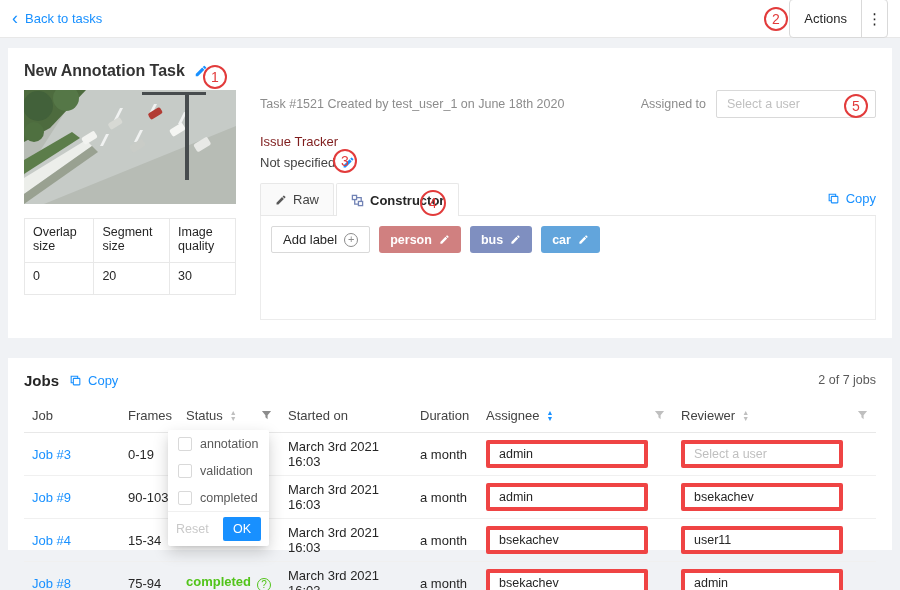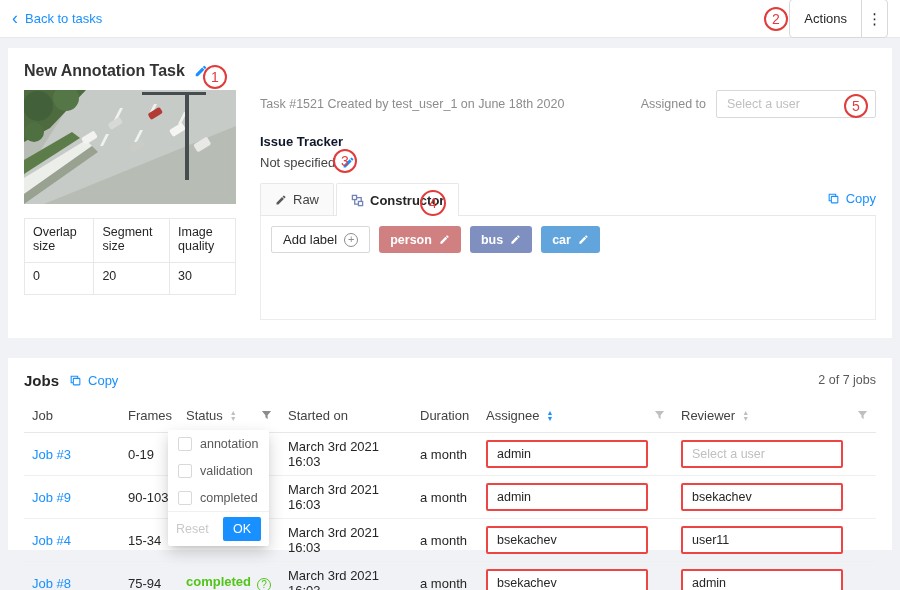--- a/index.html
+++ b/index.html
@@ -30,21 +30,21 @@
   .params .hdr td{height:44px}
   .params .val td{height:32px}
   .right-col{flex:1;min-width:0}
   .meta-row{display:flex;align-items:center;justify-content:space-between}
   .meta{color:#8c8c8c;font-size:12.5px}
   .assign-group{display:flex;align-items:center;gap:10px;}
   .assign-label{color:#8c8c8c;font-size:12.5px}
   .assign-input{width:160px;height:28px;border:1px solid #d9d9d9;border-radius:2px;padding:0 10px;font-size:12.5px;font-family:inherit;color:#262626}
   input::placeholder{color:#bfbfbf}
   .issue-block{margin-top:16px}
-  .issue-label{font-weight:700;font-size:13px;color:#0f172a}
+  .issue-label{font-weight:400;font-size:13px;color:#7f1d1d}
   .issue-value-row{display:flex;align-items:center;gap:7px;margin-top:6px;color:#434343}
   .tabs-row{display:flex;align-items:flex-end;margin-top:13px;border-bottom:1px solid #e8e8e8}
   .tab{display:flex;align-items:center;gap:6px;height:32px;padding:0 14px;border:1px solid #e8e8e8;border-bottom:none;border-radius:2px 2px 0 0;background:#fafafa;color:#434343;cursor:pointer;margin-right:2px}
   .tab.active{background:#fff;font-weight:700;color:#262626;margin-bottom:-1px;height:33px}
   .tab-icon{display:inline-flex;color:#595959}
   .tab-icon.cons{color:#7283b5}
   .copy-link{margin-left:auto;display:flex;align-items:center;gap:6px;color:#1890ff;cursor:pointer;padding-bottom:7px}
   .tabs-row .copy-link{padding-bottom:9px}
   .copy-ic{display:inline-flex;color:#1890ff}
   .constructor-panel{border:1px solid #ececec;border-top:none;height:104px;padding:10px}
@@ -59,21 +59,21 @@
   .jobs-title{font-size:15px;font-weight:700;color:#262626}
   .jobs-count{margin-left:auto;color:#595959;font-size:12.5px}
   .jobs-table{width:852px;border-collapse:collapse;table-layout:fixed;margin-top:5px}
   .jobs-table th{text-align:left;font-weight:400;color:#434343;padding:9px 8px;border-bottom:1px solid #e8e8e8;font-size:13px}
   .jobs-table td{padding:6px 8px;border-bottom:1px solid #f0f0f0;font-size:13px;height:41px;color:#262626}
   .th-flex{display:flex;align-items:center;gap:4px}
   .sorter{display:inline-flex;flex-direction:column;line-height:.8;font-size:7px;color:#bfbfbf;margin-left:3px}
   .sorter.active{color:#1890ff}
   .funnel{margin-left:auto;display:inline-flex;cursor:pointer}
   .job-link{color:#1890ff;cursor:pointer}
-  .cell-input{width:162px;height:28px;border:2px solid #ef4444;border-radius:2px;padding:0 9px;font-size:12.5px;font-family:inherit;color:#262626;background:#fff}
+  .cell-input{width:162px;height:28px;border:4px solid #ef4444;border-radius:2px;padding:0 9px;font-size:12.5px;font-family:inherit;color:#262626;background:#fff}
   .status-completed{color:#52c41a;font-weight:700}
   .help{width:14px;height:14px;border-radius:50%;border:1px solid #52c41a;color:#52c41a;font-size:10px;display:inline-flex;align-items:center;justify-content:center;margin-left:6px;vertical-align:-2px}
 
   
   .filter-dropdown{position:absolute;left:160px;top:72px;width:101px;background:#fff;border-radius:2px;box-shadow:0 3px 6px -4px rgba(0,0,0,.22),0 6px 16px rgba(0,0,0,.18);z-index:10}
   .fd-item{display:flex;align-items:center;gap:8px;padding:0 10px;height:27px;color:#595959;font-size:12.5px;cursor:pointer}
   .cb{width:14px;height:14px;border:1px solid #d9d9d9;border-radius:2px;background:#fff;flex:0 0 14px}
   .fd-footer{display:flex;align-items:center;justify-content:space-between;border-top:1px solid #f0f0f0;padding:5px 8px}
   .fd-reset{color:#c9c9c9;font-size:12.5px;cursor:pointer}
   .fd-ok{background:#1890ff;color:#fff;border:none;border-radius:2px;height:24px;padding:0 10px;font-size:12.5px;font-family:inherit;cursor:pointer}

